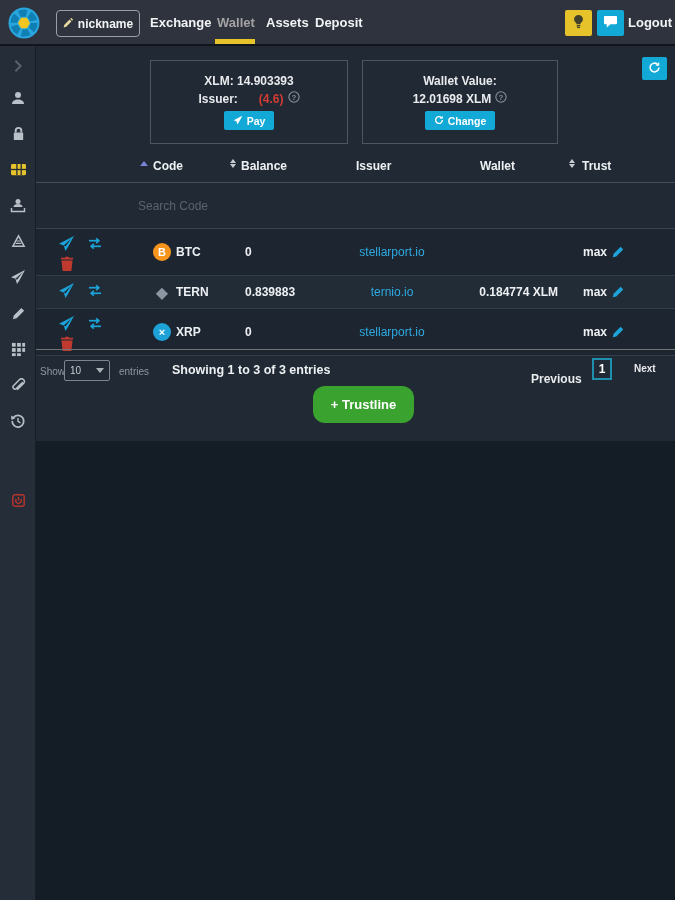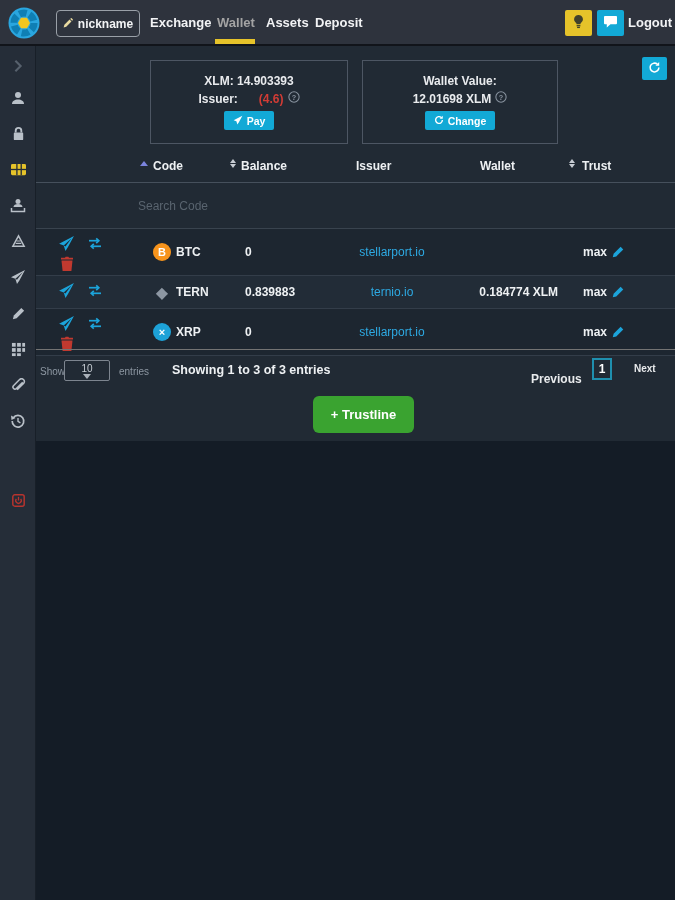--- a/index.html
+++ b/index.html
@@ -77,32 +77,32 @@
   .c-issuer{left:250px;width:212px;text-align:center;color:#2da9e2;font-weight:normal;cursor:pointer;}
   .c-value{left:380px;width:142px;text-align:right;}
   .c-trust{left:547px;}
   .icon.pencil{position:absolute;left:575px;top:50%;transform:translateY(-50%);}
 
   
   .tfoot{position:absolute;left:0;top:303px;width:639px;height:41px;border-top:1px solid #737373;box-sizing:border-box;}
   .foot-label{position:absolute;color:#8d97a2;font-size:10px;}
   .f-show{left:4px;top:16px;} .f-entries{left:83px;top:16px;}
   .page-size{position:absolute;left:28px;top:10px;width:46px;height:21px;border:1px solid #7d858f;
-             border-radius:2px;display:flex;align-items:center;justify-content:center;
-             padding:0 17px;box-sizing:border-box;color:#c6ccd2;font-size:10px;cursor:pointer;flex-direction:column;}
+             border-radius:2px;display:flex;align-items:center;justify-content:space-between;
+             padding:0 5px;box-sizing:border-box;color:#c6ccd2;font-size:10px;cursor:pointer;}
   .caret-down{width:0;height:0;border-left:4px solid transparent;border-right:4px solid transparent;border-top:5px solid #aab1b9;}
   .f-showing{position:absolute;left:136px;top:13px;color:#eef1f3;font-size:12.5px;font-weight:bold;}
   .f-prev{position:absolute;left:495px;top:22px;color:#e8eaec;font-size:12px;font-weight:bold;cursor:pointer;}
   .page-box{position:absolute;left:556px;top:8px;width:20px;height:22px;border:2px solid #1f8fae;
             box-sizing:border-box;display:flex;align-items:center;justify-content:center;
             color:#fff;font-size:12px;font-weight:bold;cursor:pointer;}
   .f-next{position:absolute;left:598px;top:13px;color:#e8eaec;font-size:10px;font-weight:bold;cursor:pointer;}
 
-  .trustline-btn{position:absolute;left:277px;top:350px;width:101px;height:37px;background:#3aa330;
-                 border:none;border-radius:6px;color:#fff;font-size:13px;font-weight:bold;
+  .trustline-btn{position:absolute;left:277px;top:340px;width:101px;height:37px;background:#3aa330;
+                 border:none;border-radius:12px;color:#fff;font-size:13px;font-weight:bold;
                  cursor:pointer;font-family:inherit;}
 </style>
 </head>
 <body>
 
 <div id="app">
 
   <header class="topbar">
     <span class="logo">
       <svg width="32" height="32" viewBox="0 0 32 32">

